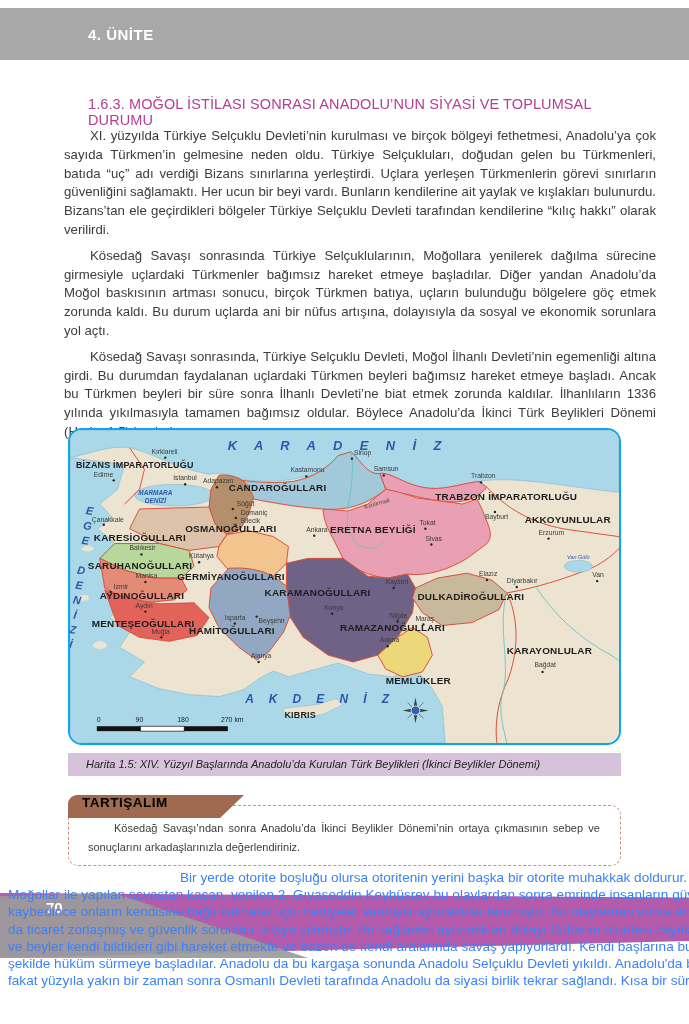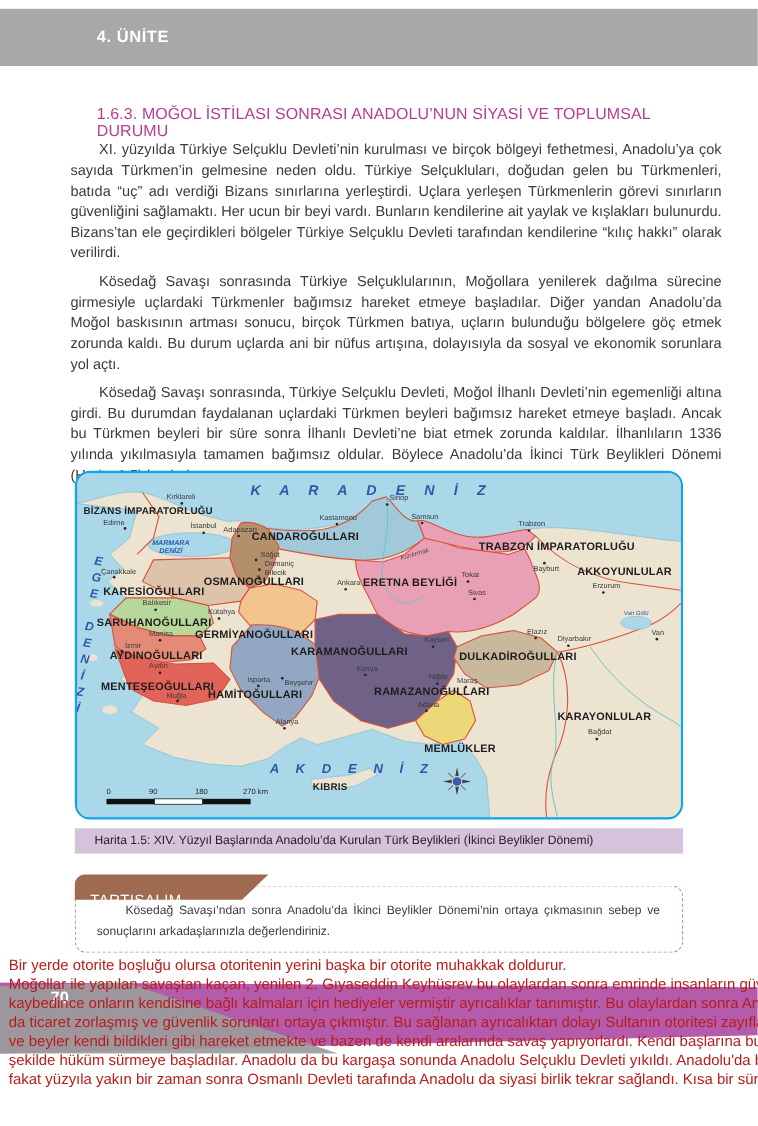--- a/index.html
+++ b/index.html
@@ -18,40 +18,40 @@
         border:2px solid #0ea5e9;border-radius:14px;overflow:hidden;background:#aad8e8;box-sizing:border-box;}
   .map svg{display:block;width:100%;height:100%;}
   .ege{position:absolute;left:4px;top:74px;writing-mode:vertical-lr;text-orientation:upright;
         letter-spacing:3px;font-weight:bold;font-style:italic;font-size:11px;color:#2b59a8;
         transform:rotate(8deg);}
   .st-label{font-weight:bold;font-size:10px;fill:#1c1c1c;letter-spacing:.2px;}
   .st-label.sm{font-size:9px;}
   .city{font-size:6.8px;fill:#3a3a3a;}
   .sea-big{font-weight:bold;font-style:italic;fill:#2b59a8;}
   .caption{position:absolute;top:753px;left:68px;width:553px;height:23px;background:#d7c2db;
-        font-size:11px;line-height:23px;padding-left:18px;box-sizing:border-box;color:#222;}
+        font-style:italic;font-size:11px;line-height:23px;padding-left:18px;box-sizing:border-box;color:#222;}
   
   .disc{position:absolute;top:795px;left:68px;width:553px;height:71px;}
   .disc-box{position:absolute;top:10px;left:0;right:0;bottom:0;border:1.6px dashed #c9937b;border-radius:10px;}
   .disc-tab{position:absolute;top:0;left:0;width:152px;height:23px;background:#a06a50;
         border-top-left-radius:9px;z-index:2;}
   .disc-tab::after{content:"";position:absolute;left:100%;top:0;width:0;height:0;
         border-top:23px solid #a06a50;border-right:24px solid transparent;}
-  .disc-tab span{display:block;color:#ffffff;font-weight:normal;font-size:13.5px;letter-spacing:.5px;
-        padding:16px 0 0 14px;}
+  .disc-tab span{display:block;color:#000000;font-weight:bold;font-size:13.5px;letter-spacing:.5px;
+        padding:0 0 0 14px;}
   .disc-body{position:absolute;top:24px;left:20px;width:512px;font-size:11px;line-height:19px;
         text-align:justify;text-indent:26px;color:#3c3c3c;}
   
   .band-magenta{position:absolute;top:893px;left:0;width:689px;height:65px;background:#b45cab;
         clip-path:polygon(0 0,100% 7%,100% 74%,0 100%);}
   .band-gray{position:absolute;top:893px;left:0;width:308px;height:65px;background:#9b9b9b;opacity:.92;
         clip-path:polygon(0 5%,37% 0,100% 100%,0 100%);}
   .pageno{position:absolute;top:899px;left:46px;color:#fff;font-weight:bold;font-size:15px;z-index:3;}
-  .annot{position:absolute;top:869px;left:8px;width:679px;color:#b91c1c;font-size:13.6px;
-        line-height:17.2px;z-index:4;}
+  .annot{position:absolute;top:869px;left:8px;width:679px;color:#3b82f6;font-size:13.6px;
+        line-height:17.2px;z-index:4;text-align:right;}
   .annot div{white-space:nowrap;}
 </style>
 </head>
 <body>
 
 <div class="page">
 
   <div class="unit-bar">
     <span>4. ÜNİTE</span>
   </div>

